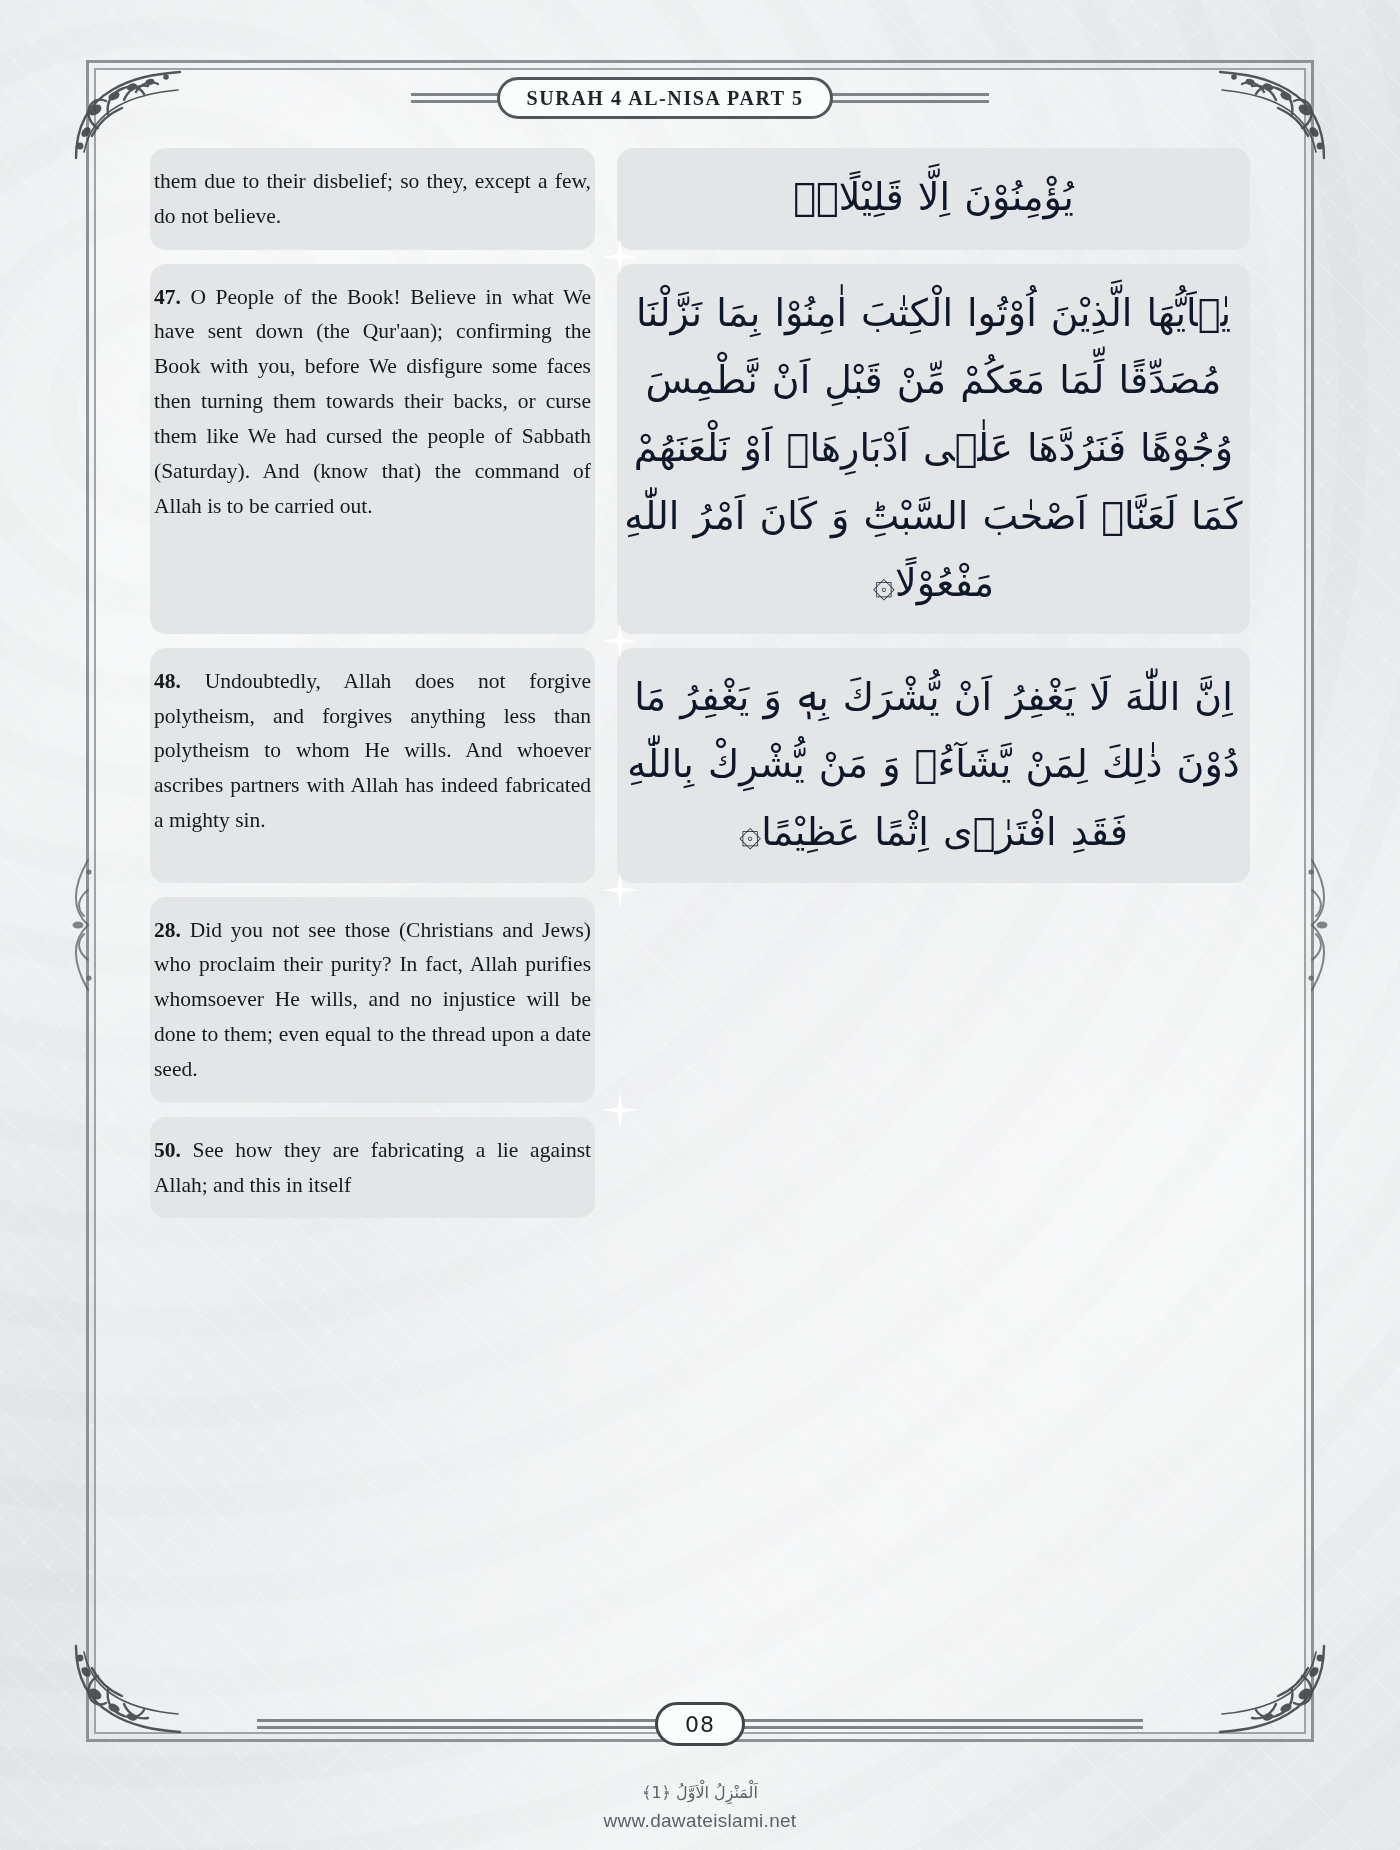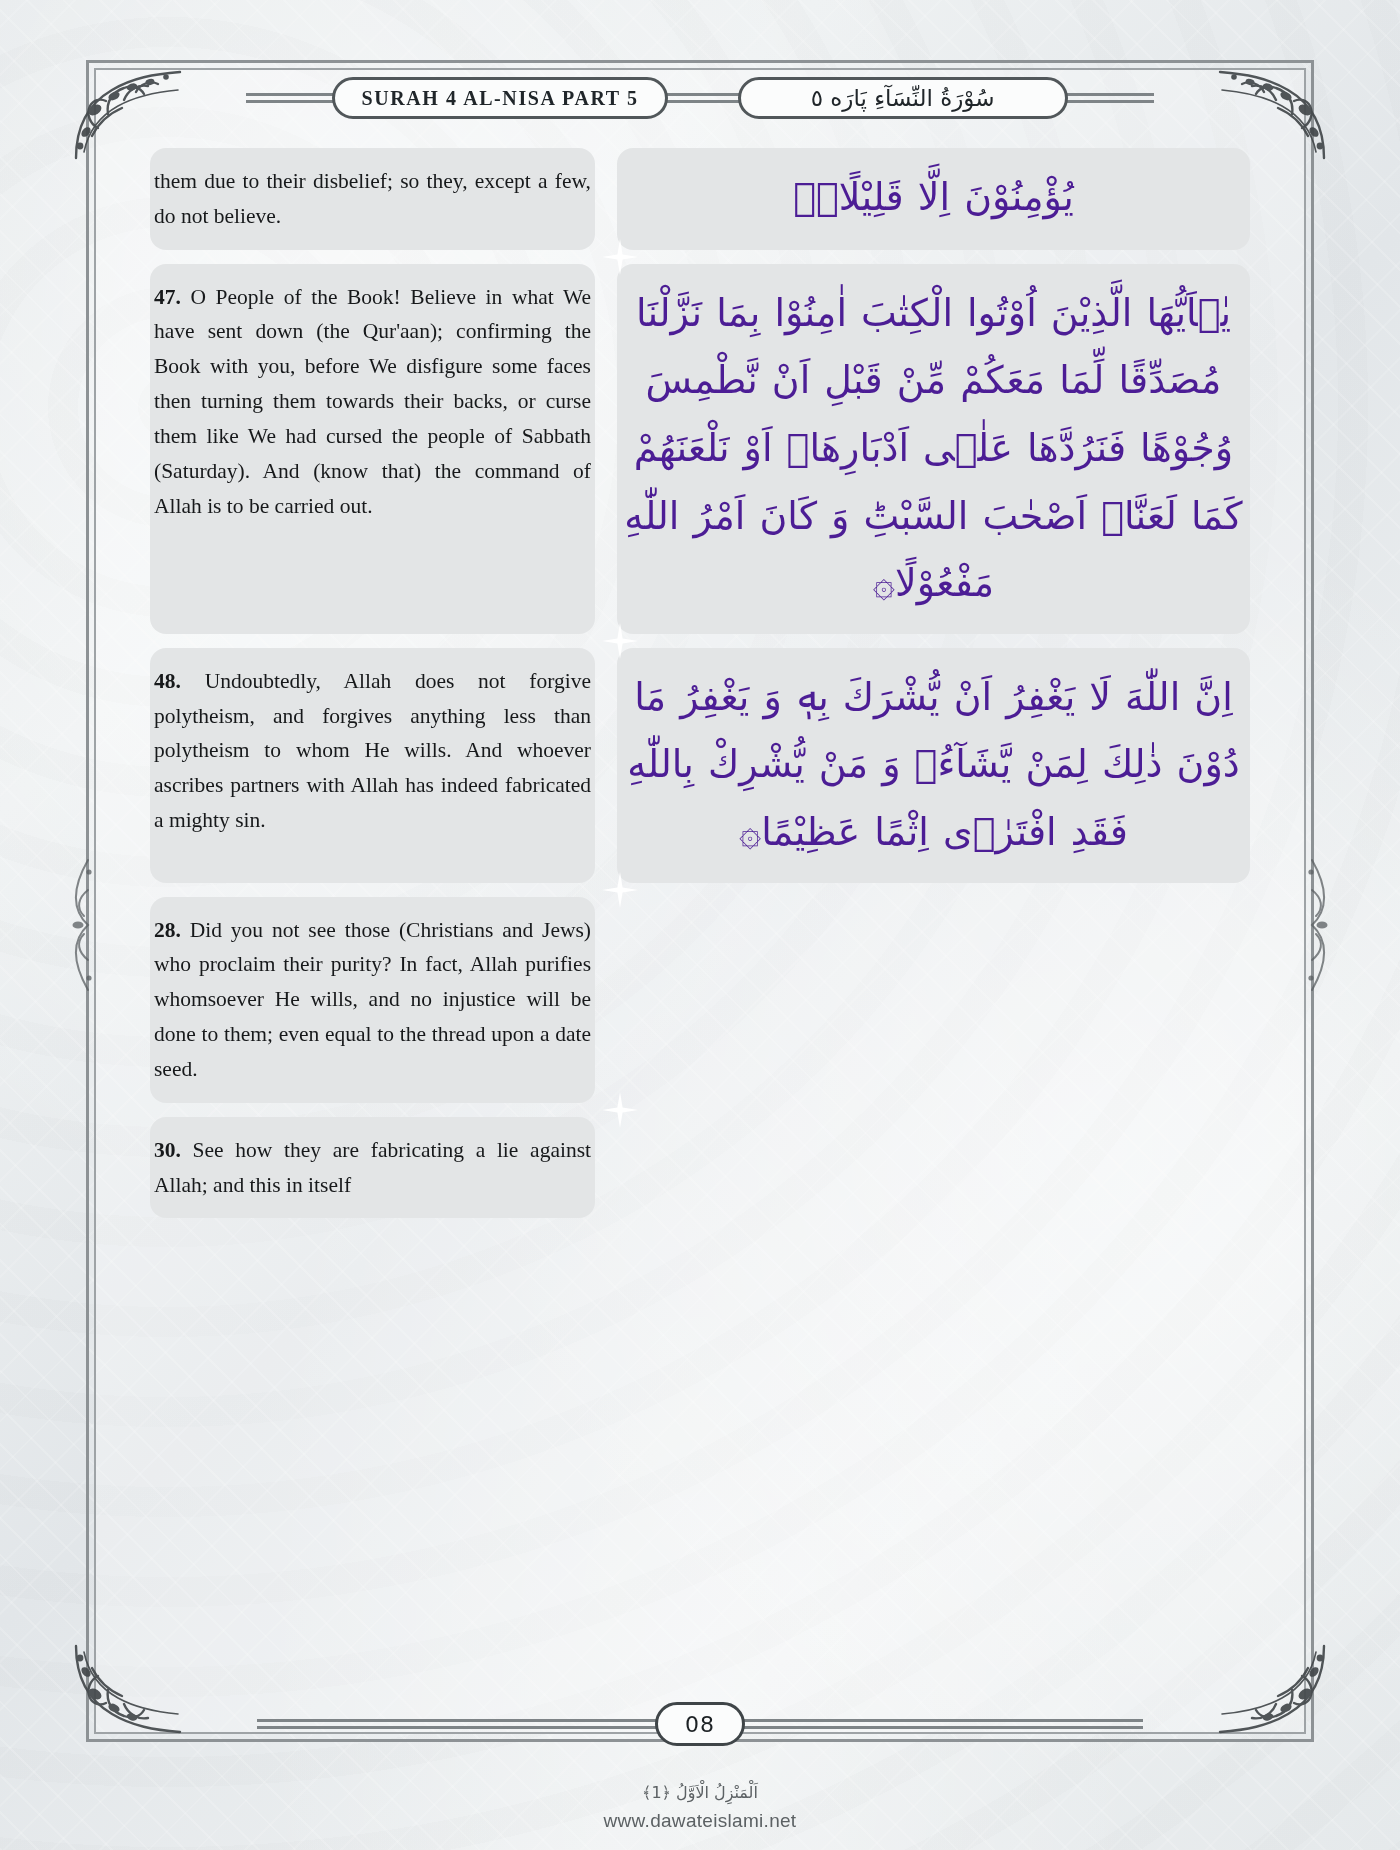--- a/index.html
+++ b/index.html
@@ -194,21 +194,21 @@
     margin: 0;
   }
   .en-text .vnum {
     font-weight: bold;
   }
 
   .ar-text {
     font-family: "DejaVu Sans", "Liberation Sans", sans-serif;
     direction: rtl;
     text-align: center;
-    color: #4c1d95;
+    color: #0f172a;
     font-size: 38px;
     line-height: 1.78;
     margin: 0;
     word-spacing: 2px;
   }
   .ar-text.tight {
     font-size: 35px;
     line-height: 1.72;
   }
 
@@ -405,23 +405,20 @@
       <circle cx="31" cy="128" r="2.6"></circle>
     </g>
   </svg>
 
   <div class="header-band">
     <div class="rule-seg rule-left"></div>
     <div class="hdr-pill hdr-pill-en">
       <span class="hdr-title-en">SURAH 4 AL-NISA PART 5</span>
     </div>
     <div class="rule-seg rule-mid"></div>
-    <div class="hdr-pill hdr-pill-ar">
-      <span class="hdr-title-ar">سُوْرَةُ النِّسَآءِ پَارَه ٥</span>
-    </div>
     <div class="rule-seg rule-right"></div>
   </div>
 
   <div class="content">
 
     <div class="verse-row">
       <div class="cell cell-en">
         <p class="en-text">them due to their disbelief; so they, except a few, do not believe.</p>
       </div>
       <div class="cell cell-ar">
@@ -470,21 +467,21 @@
         </p>
       </div>
     </div>
 
     <div class="verse-row">
       <svg class="sparkle" viewBox="0 0 36 36">
         <path d="M18 0 L20.6 15.4 L36 18 L20.6 20.6 L18 36 L15.4 20.6 L0 18 L15.4 15.4 Z" fill="#ffffff"></path>
       </svg>
       <div class="cell cell-en">
         <p class="en-text">
-          <span class="vnum">30.</span>
+          <span class="vnum">50.</span>
           <span>See how they are fabricating a lie against Allah; and this in itself</span>
         </p>
       </div>
     </div>
 
   </div>
 
   <div class="footer-band">
     <div class="foot-rule"></div>
     <div class="page-pill">

